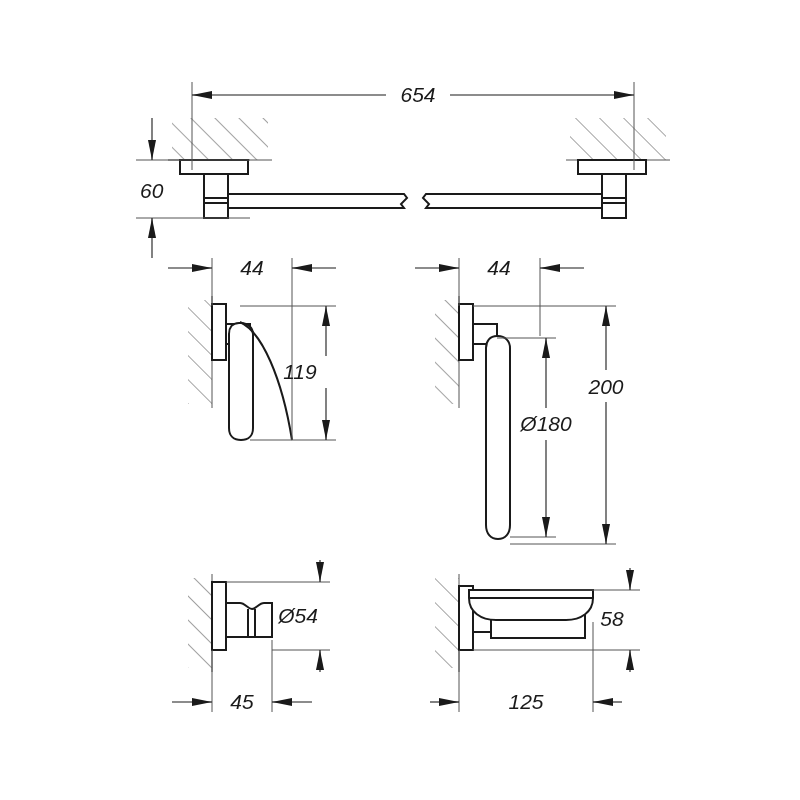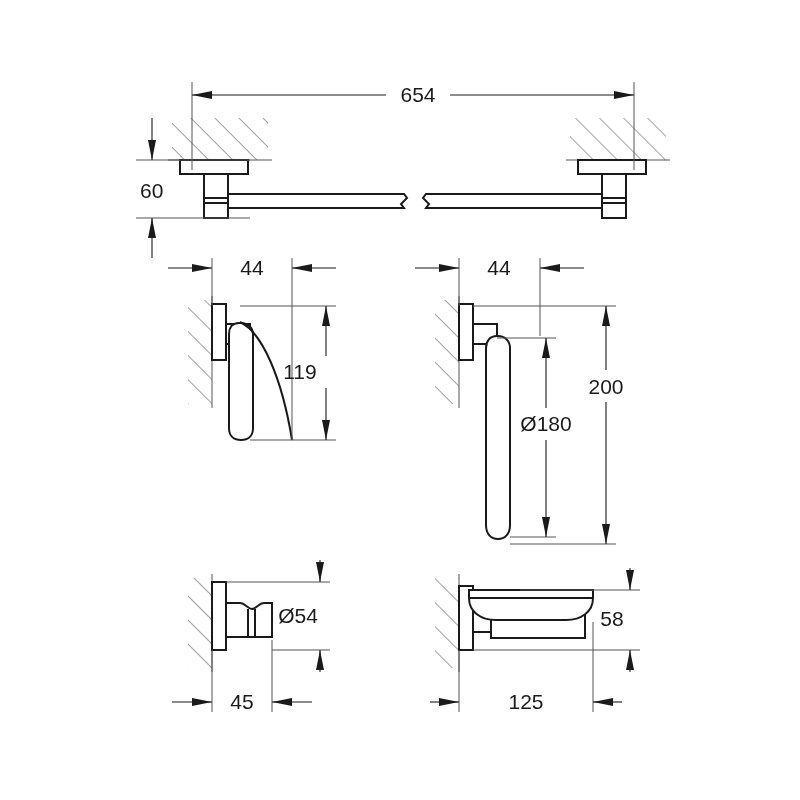--- a/index.html
+++ b/index.html
@@ -10,20 +10,21 @@
   }
   body {
     font-family: "Liberation Sans", sans-serif;
   }
   #sheet {
     position: relative;
     width: 800px;
     height: 712px;
     background: #ffffff;
     overflow: hidden;
+    font-style: italic;
   }
   #sheet svg {
     display: block;
   }
   .dim-text {
     font-family: "Liberation Sans", sans-serif;
     font-size: 21px;
     fill: #1a1a1a;
     dominant-baseline: middle;
   }

